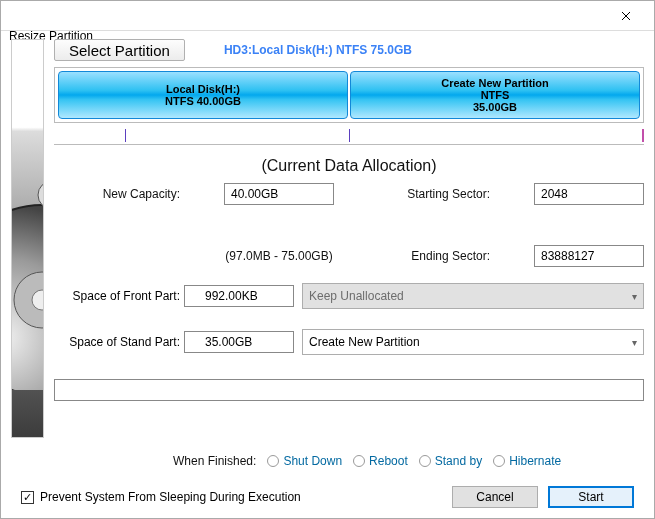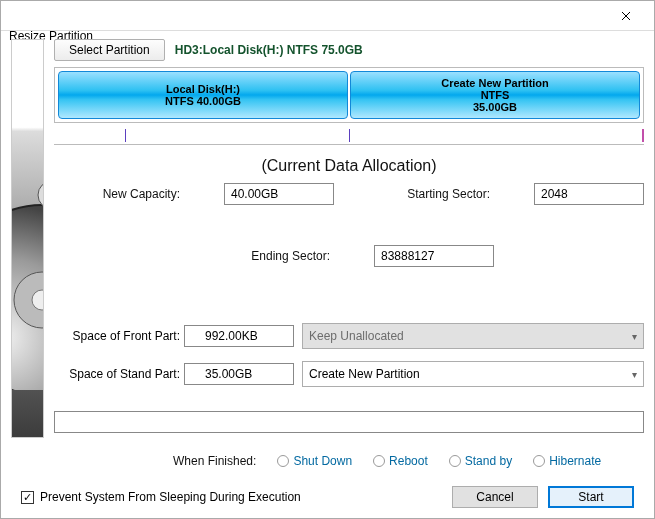--- a/index.html
+++ b/index.html
@@ -7,45 +7,45 @@
 .window { width: 655px; height: 519px; border: 1px solid #aaa; background: #fff; display: flex; flex-direction: column; }
 .titlebar { height: 30px; display: flex; align-items: center; padding: 0 8px; border-bottom: 1px solid #ddd; }
 .titlebar .title { font-size: 12px; color: #000; flex: 1; margin-top: 40px; }
 .titlebar .close { width: 40px; height: 28px; display: flex; align-items: center; justify-content: center; }
 .body { flex: 1; display: flex; padding: 8px 10px 10px 10px; gap: 10px; flex-direction: column; }
 .top-area { flex: 1; display: flex; gap: 10px; }
 .hdd-panel { width: 130px; border: 1px solid #ccc; background: linear-gradient(to bottom,#fff 0%,#fff 22%,#dcdcdc 23%,#8e8e8e 55%,#3c3c3c 100%); position: relative; overflow: hidden; }
 .hdd-panel svg { position:absolute; left:0; top:0; }
 .right-area { flex: 1; display: flex; flex-direction: column; gap: 6px; }
 .sel-row { display: flex; align-items: center; gap: 10px; }
-.sel-btn { height: 22px; padding: 0 14px; font-size: 12px; background: linear-gradient(#fdfdfd,#ececec); border:1px solid #b0b0b0; border-radius:2px; }
-.sel-info { font-size: 12px; color: #14532d; font-weight: 600; }
+.sel-btn { height: 22px; padding: 0 14px; font-size: 15px; background: linear-gradient(#fdfdfd,#ececec); border:1px solid #b0b0b0; border-radius:2px; }
+.sel-info { font-size: 12px; color: #3b82f6; font-weight: 600; margin-left: 29px; }
 .part-bar { border:1px solid #bbb; padding:3px; display:flex; gap:2px; height:56px; }
 .part-block { flex:1; border:1px solid #1288d8; border-radius:4px; background: linear-gradient(to bottom,#9be0ff 0%,#2ec1f2 40%,#03a8ee 50%,#35c4f3 60%,#b0e8ff 100%); display:flex; flex-direction:column; align-items:center; justify-content:center; font-size:11px; font-weight:600; color:#000; }
 .part-block .l1 { }
 .part-block .l2 { }
 .timeline { height:16px; border-bottom:1px solid #bbb; position:relative; }
 .timeline::before, .timeline::after { content:""; position:absolute; top:0; bottom:2px; width:1px; background:#5b3fbf; }
 .timeline::before { left:12%; }
 .timeline::after { left:50%; }
 .timeline .endtick { position:absolute; right:0; top:0; bottom:2px; width:2px; background:#c24faa; }
 .alloc-title { text-align:center; font-size:16px; color:#111; margin:6px 0 2px; }
 .form { display:grid; grid-template-columns: 130px 110px 120px 110px; column-gap:8px; row-gap:6px; align-items:center; font-size:12px; color:#111;gap:40px; }
 .form .lbl { text-align:right; padding-right:4px; }
 .form input[type=text] { height:22px; border:1px solid #888; padding:0 6px; font-size:12px; width:100%; }
 .form .note { grid-column:2; font-size:12px; text-align:center; color:#111; }
 .spacer4 { height:4px; }
-.form2 { display:grid; grid-template-columns:130px 110px 8px 1fr; row-gap:12px; align-items:center; font-size:12px;margin-top:40px; }
+.form2 { display:grid; grid-template-columns:130px 110px 8px 1fr; row-gap:20px; align-items:center; font-size:12px; }
 .form2 .lbl { text-align:right; padding-right:4px; }
 .form2 input[type=text] { height:22px; border:1px solid #888; padding:0 20px; font-size:12px; width:100%; }
 .combo { height:22px; border:1px solid #adadad; background:#e1e1e1; display:flex; align-items:center; padding:12px 6px; font-size:12px; color:#6d6d6d; position:relative; }
 .combo.enabled { background:#fff; color:#000; }
 .combo .chev { position:absolute; right:6px; top:50%; transform:translateY(-50%); font-size:10px; color:#666; }
 .progress { margin-top:18px; height:22px; border:1px solid #888; }
-.finish-row { display:flex; align-items:center; gap:21px; padding:6px 8px 2px 158px; font-size:12px; color:#111;text-align:center; }
+.finish-row { display:flex; align-items:center; gap:11px; padding:6px 8px 2px 158px; font-size:12px; color:#111;text-align:center; }
 .finish-row .disabled { color:#0369a1; }
 .radio { display:inline-flex; align-items:center; gap:4px; }
 .radio .dot { width:12px; height:12px; border:1px solid #9a9a9a; border-radius:50%; display:inline-block; }
 .chk-row { display:flex; align-items:center; padding:6px 10px 0 10px; font-size:12px; gap:6px; }
 .chk-row .chkbox { width:13px; height:13px; border:1px solid #333; display:inline-flex; align-items:center; justify-content:center; font-size:11px; line-height:1; }
 .footer-btns { margin-left:auto; display:flex; gap:10px; }
 .btn { width:86px; height:22px; font-size:12px; border:1px solid #adadad; background:#e1e1e1; }
 .btn.primary { border:2px solid #0078d7; background:#e5f1fb; }
 </style>
 </head>
@@ -102,20 +102,21 @@
           </div>
         <div class="alloc-title">(Current Data Allocation)</div>
 
         <div class="form">
           <span class="lbl">New Capacity:</span>
           <input type="text" value="40.00GB" style="">
           <span class="lbl">Starting Sector:</span>
           <input type="text" value="2048" style="">
 
           <span></span>
+          <span class="note">(97.0MB - 75.00GB)</span>
           <span class="lbl">Ending Sector:</span>
           <input type="text" value="83888127" style="">
         </div>
 
         <div class="spacer4"></div>
 
         <div class="form2">
           <span class="lbl">Space of Front Part:</span>
           <input type="text" value="992.00KB" style="">
           <span></span>

